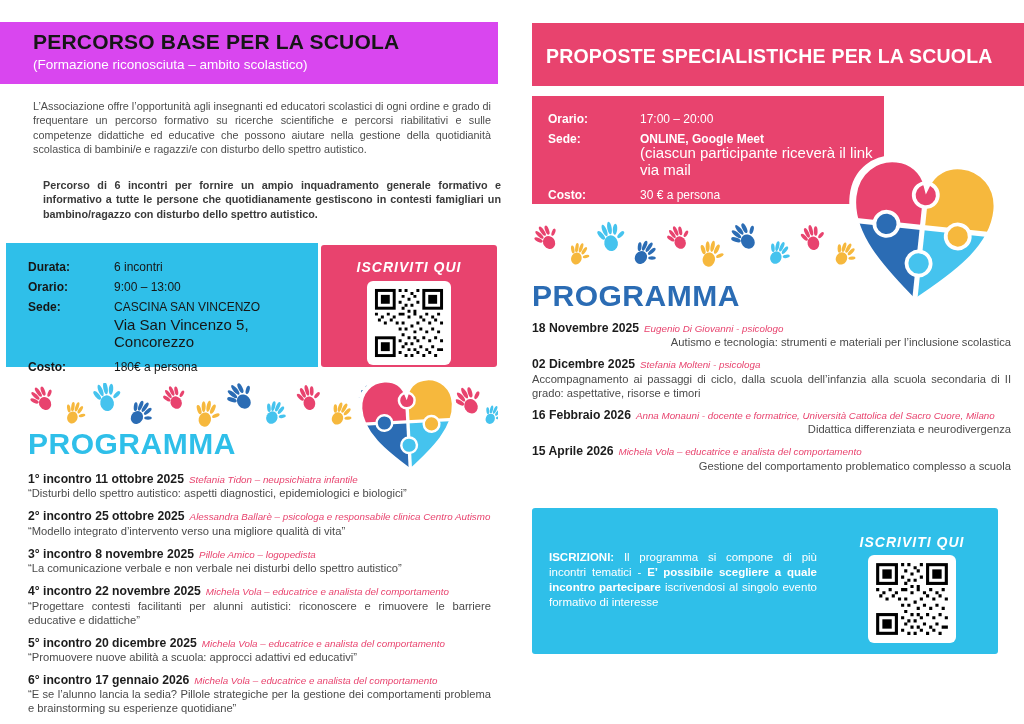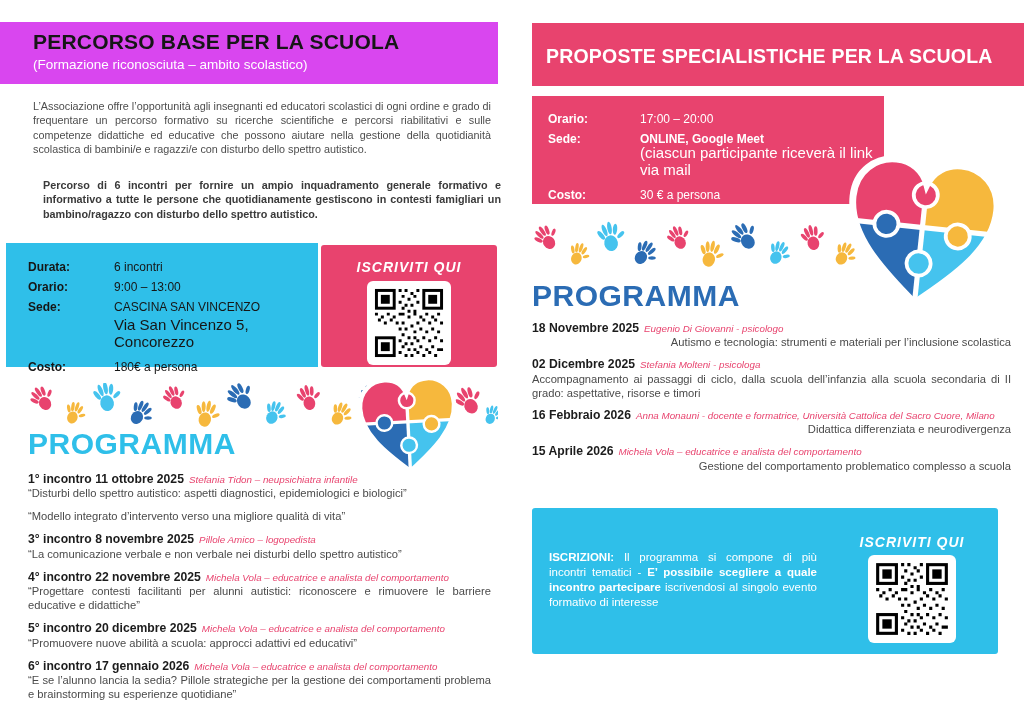--- a/index.html
+++ b/index.html
@@ -172,20 +172,21 @@
   </svg>
 
   <div class="prog-title l-prog-title">PROGRAMMA</div>
 
   <div class="l-program">
     <div class="entry">
       <div class="entry-title"><span>1° incontro 11 ottobre 2025</span><span class="entry-speaker">Stefania Tidon – neupsichiatra infantile</span></div>
       <div class="entry-desc">“Disturbi dello spettro autistico: aspetti diagnostici, epidemiologici e biologici”</div>
     </div>
     <div class="entry">
+      <div class="entry-title"><span>2° incontro 25 ottobre 2025</span><span class="entry-speaker">Alessandra Ballarè – psicologa e responsabile clinica Centro Autismo</span></div>
       <div class="entry-desc">“Modello integrato d’intervento verso una migliore qualità di vita”</div>
     </div>
     <div class="entry">
       <div class="entry-title"><span>3° incontro 8 novembre 2025</span><span class="entry-speaker">Pillole Amico – logopedista</span></div>
       <div class="entry-desc">“La comunicazione verbale e non verbale nei disturbi dello spettro autistico”</div>
     </div>
     <div class="entry">
       <div class="entry-title"><span>4° incontro 22 novembre 2025</span><span class="entry-speaker">Michela Vola – educatrice e analista del comportamento</span></div>
       <div class="entry-desc">“Progettare contesti facilitanti per alunni autistici: riconoscere e rimuovere le barriere educative e didattiche”</div>
     </div>

